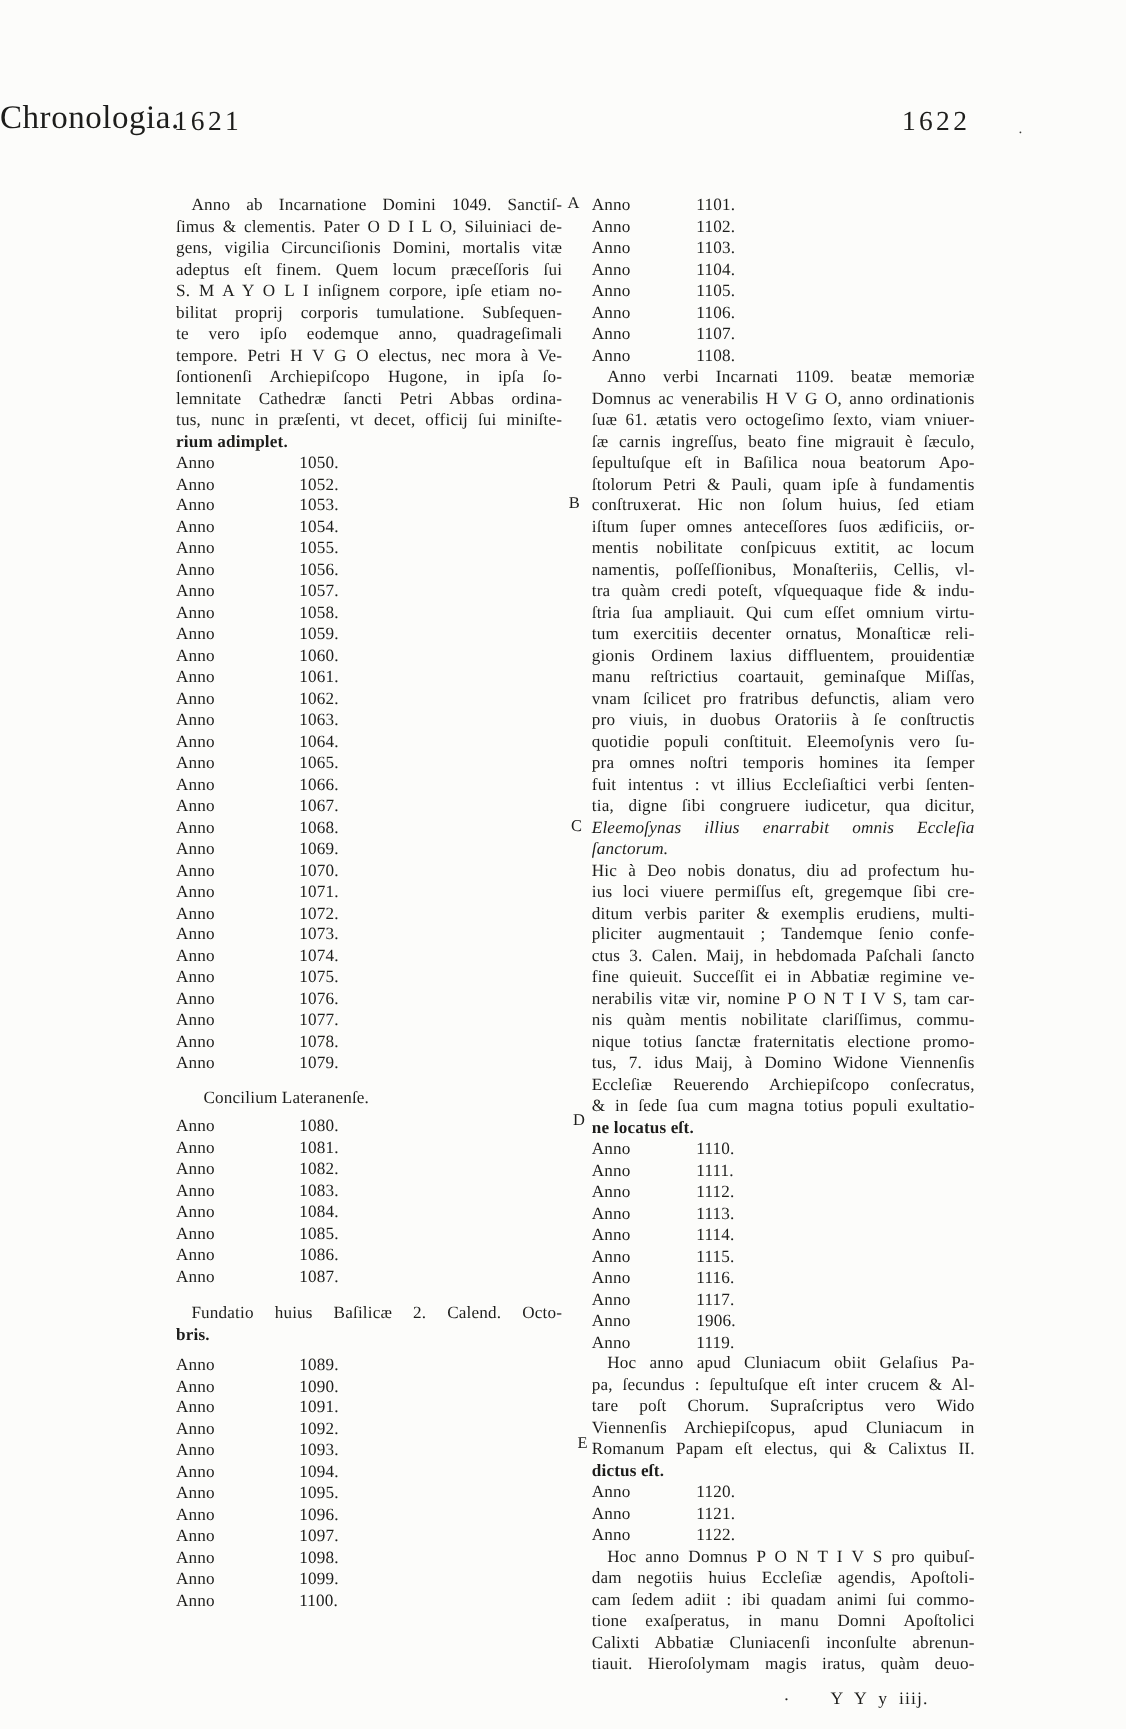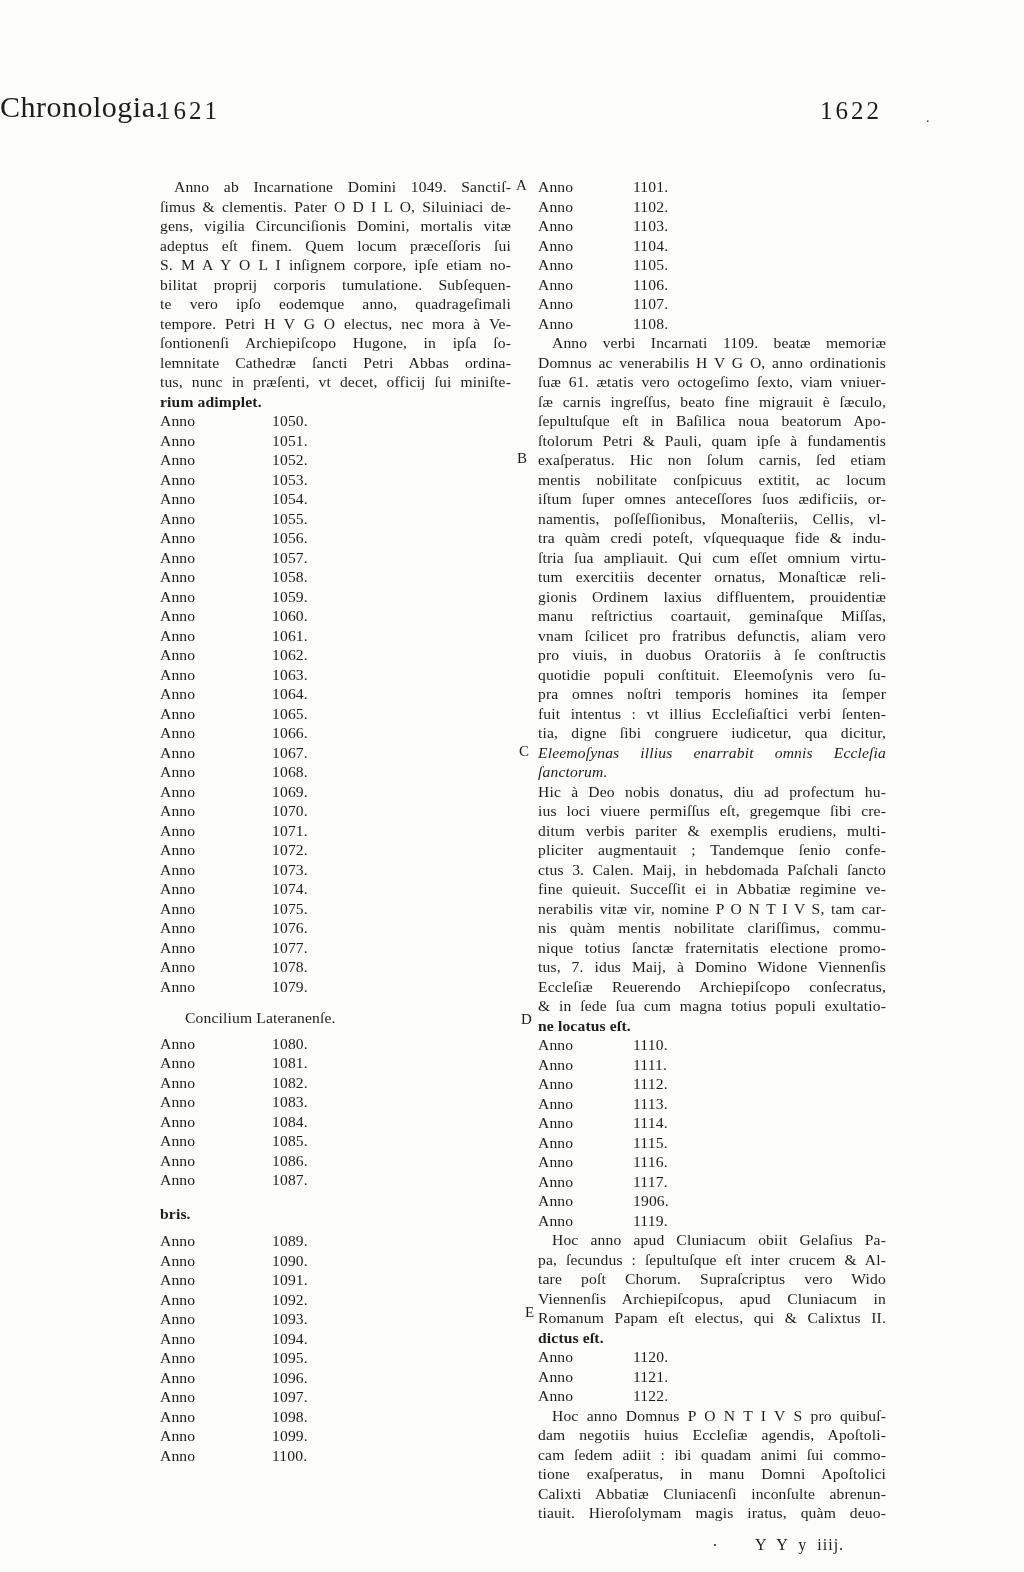--- a/index.html
+++ b/index.html
@@ -85,21 +85,20 @@
 
         <div class="line">tus, nunc in præſenti, vt decet, officij ſui miniſte-</div>
 
         <div class="line last">rium adimplet.</div>
       </div>
 
     <div class="anno-list">
 
         <div class="anno-row"><span class="anno-label">Anno</span><span class="anno-year">1050.</span></div>
 
-        <div class="anno-row"><span class="anno-label">Anno</span><span class="anno-year">1051.</span></div>
 
         <div class="anno-row"><span class="anno-label">Anno</span><span class="anno-year">1052.</span></div>
 
         <div class="anno-row"><span class="anno-label">Anno</span><span class="anno-year">1053.</span></div>
 
         <div class="anno-row"><span class="anno-label">Anno</span><span class="anno-year">1054.</span></div>
 
         <div class="anno-row"><span class="anno-label">Anno</span><span class="anno-year">1055.</span></div>
 
         <div class="anno-row"><span class="anno-label">Anno</span><span class="anno-year">1056.</span></div>
@@ -168,20 +167,21 @@
         <div class="anno-row"><span class="anno-label">Anno</span><span class="anno-year">1085.</span></div>
 
         <div class="anno-row"><span class="anno-label">Anno</span><span class="anno-year">1086.</span></div>
 
         <div class="anno-row"><span class="anno-label">Anno</span><span class="anno-year">1087.</span></div>
 
       </div>
 
     <div class="para fundatio">
 
+        <div class="line indent">Fundatio huius Baſilicæ 2. Calend. Octo-</div>
 
         <div class="line last">bris.</div>
       </div>
 
     <div class="anno-list">
 
         <div class="anno-row"><span class="anno-label">Anno</span><span class="anno-year">1089.</span></div>
 
         <div class="anno-row"><span class="anno-label">Anno</span><span class="anno-year">1090.</span></div>
 
@@ -249,25 +249,25 @@
         <div class="line">Domnus ac venerabilis H V G O, anno ordinationis</div>
 
         <div class="line">ſuæ 61. ætatis vero octogeſimo ſexto, viam vniuer-</div>
 
         <div class="line">ſæ carnis ingreſſus, beato fine migrauit è ſæculo,</div>
 
         <div class="line">ſepultuſque eſt in Baſilica noua beatorum Apo-</div>
 
         <div class="line">ſtolorum Petri &amp; Pauli, quam ipſe à fundamentis</div>
 
-        <div class="line">exaſperatus. Hic non ſolum carnis, ſed etiam</div>
+        <div class="line">conſtruxerat. Hic non ſolum huius, ſed etiam</div>
+
+        <div class="line">iſtum ſuper omnes anteceſſores ſuos ædificiis, or-</div>
 
         <div class="line">mentis nobilitate conſpicuus extitit, ac locum</div>
-
-        <div class="line">iſtum ſuper omnes anteceſſores ſuos ædificiis, or-</div>
 
         <div class="line">namentis, poſſeſſionibus, Monaſteriis, Cellis, vl-</div>
 
         <div class="line">tra quàm credi poteſt, vſquequaque fide &amp; indu-</div>
 
         <div class="line">ſtria ſua ampliauit. Qui cum eſſet omnium virtu-</div>
 
         <div class="line">tum exercitiis decenter ornatus, Monaſticæ reli-</div>
 
         <div class="line">gionis Ordinem laxius diffluentem, prouidentiæ</div>

